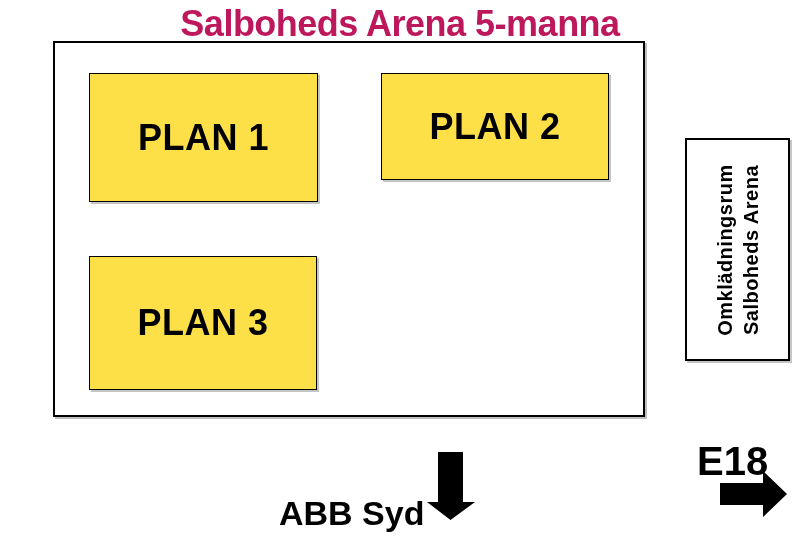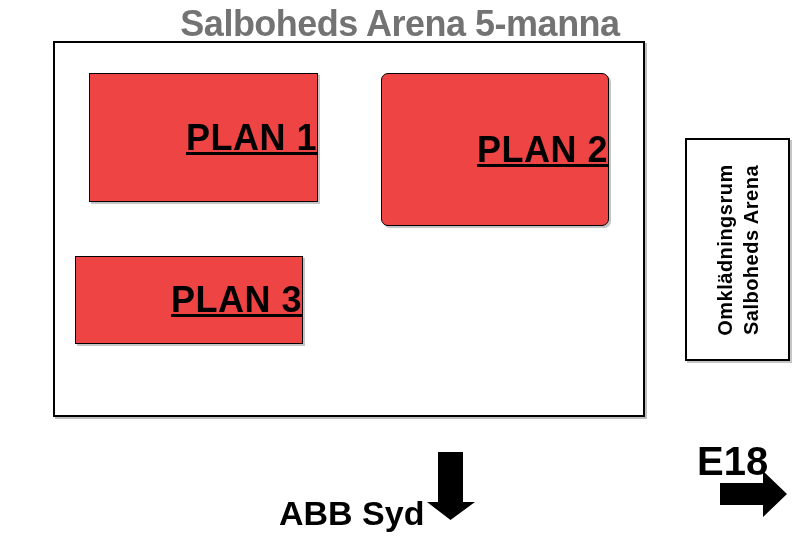--- a/index.html
+++ b/index.html
@@ -13,52 +13,51 @@
     overflow: hidden;
   }
   .title {
     position: absolute;
     left: 0; top: 3px;
     width: 800px;
     text-align: center;
     font-size: 36px;
     font-weight: bold;
     letter-spacing: -0.5px;
-    color: #737373;
+    color: #be185d;
     white-space: nowrap;
   }
   .arena-outline {
     position: absolute;
     left: 53px; top: 41px;
     width: 592px; height: 376px;
     border: 2px solid #000000;
     box-sizing: border-box;
     background: #ffffff;
     box-shadow: 2px 2px 0 rgba(110,110,110,0.45);
   }
   .plan-box {
     position: absolute;
     border: 1.5px solid #000000;
     box-sizing: border-box;
-    background: #ef4444;
+    background: #fde047;
     display: flex;
     align-items: center;
-    justify-content: flex-end;
+    justify-content: center;
     box-shadow: 2px 2px 0 rgba(110,110,110,0.4);
-    text-decoration: underline;
   }
   .plan-box .plan-label {
     font-size: 36px;
     font-weight: bold;
     letter-spacing: 0.5px;
     white-space: nowrap;
   }
   .plan-1 { left: 89px;  top: 73px;  width: 229px; height: 129px; }
-  .plan-2 { left: 381px; top: 73px;  width: 228px; height: 153px; border-radius: 7px; }
-  .plan-3 { left: 75px;  top: 256px; width: 228px; height: 88px; }
+  .plan-2 { left: 381px; top: 73px;  width: 228px; height: 107px; }
+  .plan-3 { left: 89px;  top: 256px; width: 228px; height: 134px; }
   .plan-4 { left: 381px; top: 256px; width: 228px; height: 128px; }
   .changing-room {
     position: absolute;
     left: 685px; top: 138px;
     width: 105px; height: 223px;
     border: 2px solid #000000;
     box-sizing: border-box;
     background: #ffffff;
     box-shadow: 2px 2px 0 rgba(110,110,110,0.4);
   }

